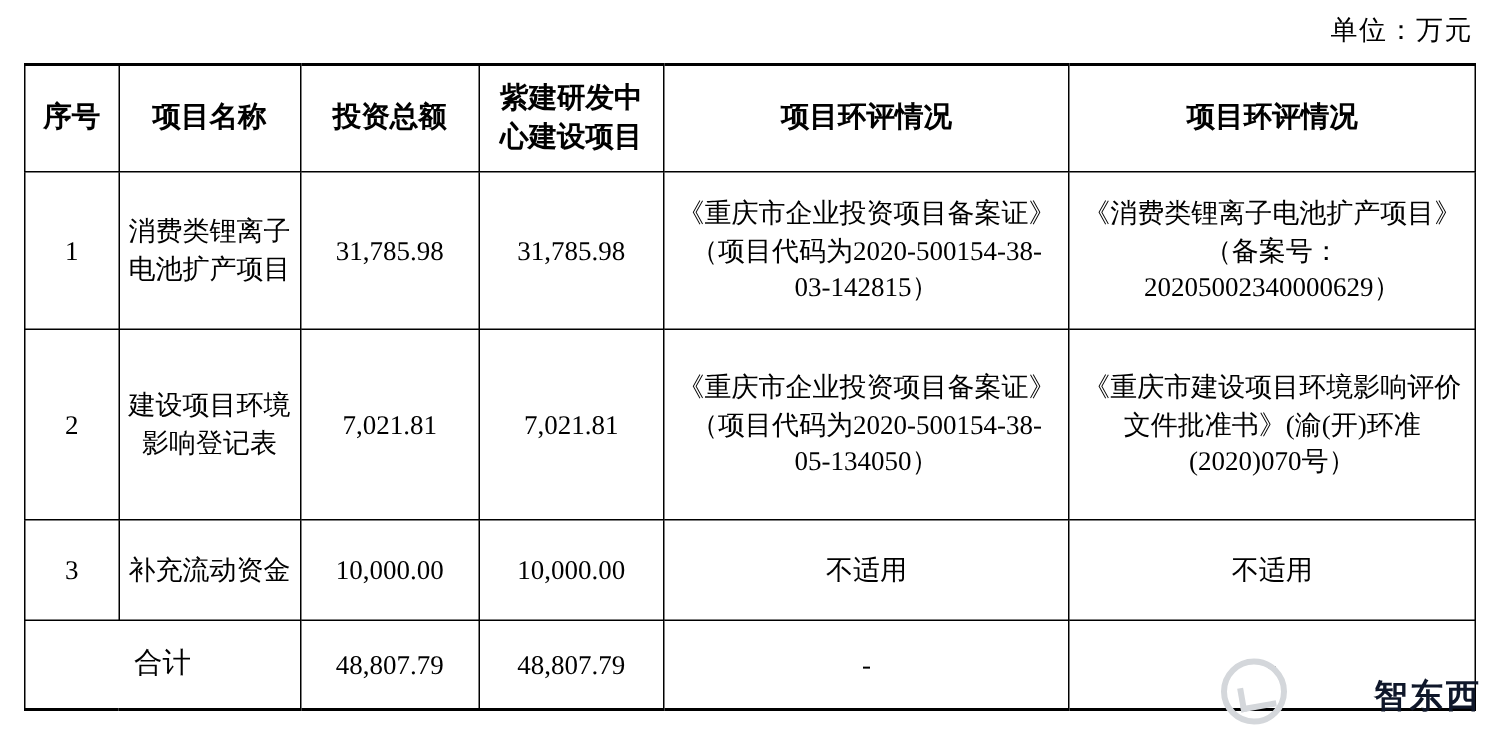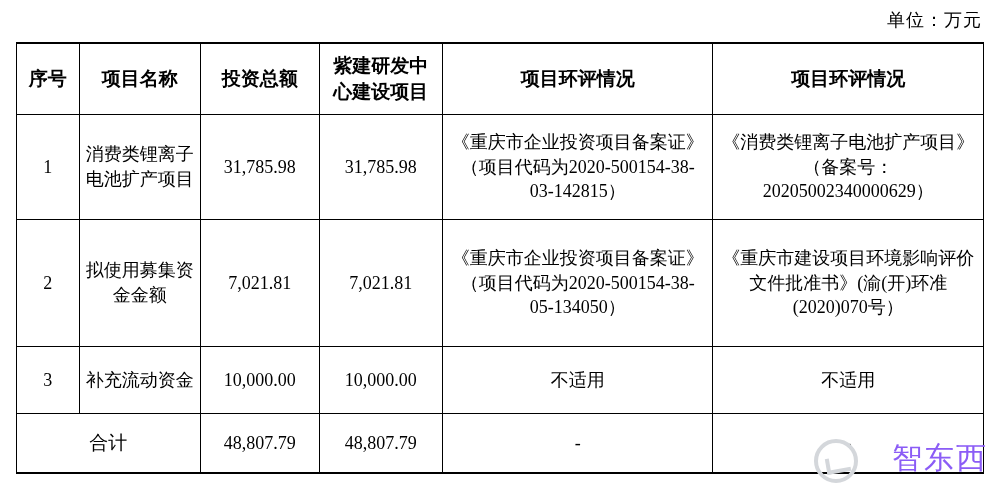--- a/index.html
+++ b/index.html
@@ -87,23 +87,23 @@
     font-weight: normal;
     font-size: 19px;
   }
   .dash {
     font-size: 18px;
   }
   .wm-text {
     position: absolute;
     right: 12px;
     bottom: 12px;
-    font-size: 30px;
-    font-weight: normal;
-    color: #8b5cf6;
+    font-size: 22px;
+    font-weight: bold;
+    color: #0f172a;
     letter-spacing: 2px;
     font-family: "Liberation Sans", sans-serif;
   }
   .wm-circle {
     position: absolute;
     right: 142px;
     bottom: 8px;
     width: 44px;
     height: 44px;
     border-radius: 50%;
@@ -153,21 +153,21 @@
         <tr class="row-1">
           <td>1</td>
           <td class="cell-name">消费类锂离子电池扩产项目</td>
           <td class="cell-num">31,785.98</td>
           <td class="cell-num">31,785.98</td>
           <td>《重庆市企业投资项目备案证》（项目代码为2020-500154-38-03-142815）</td>
           <td>《消费类锂离子电池扩产项目》（备案号：20205002340000629）</td>
         </tr>
         <tr class="row-2">
           <td>2</td>
-          <td class="cell-name">拟使用募集资金金额</td>
+          <td class="cell-name">建设项目环境影响登记表</td>
           <td class="cell-num">7,021.81</td>
           <td class="cell-num">7,021.81</td>
           <td>《重庆市企业投资项目备案证》（项目代码为2020-500154-38-05-134050）</td>
           <td>《重庆市建设项目环境影响评价文件批准书》(渝(开)环准(2020)070号）</td>
         </tr>
         <tr class="row-3">
           <td>3</td>
           <td class="cell-name">补充流动资金</td>
           <td class="cell-num">10,000.00</td>
           <td class="cell-num">10,000.00</td>

